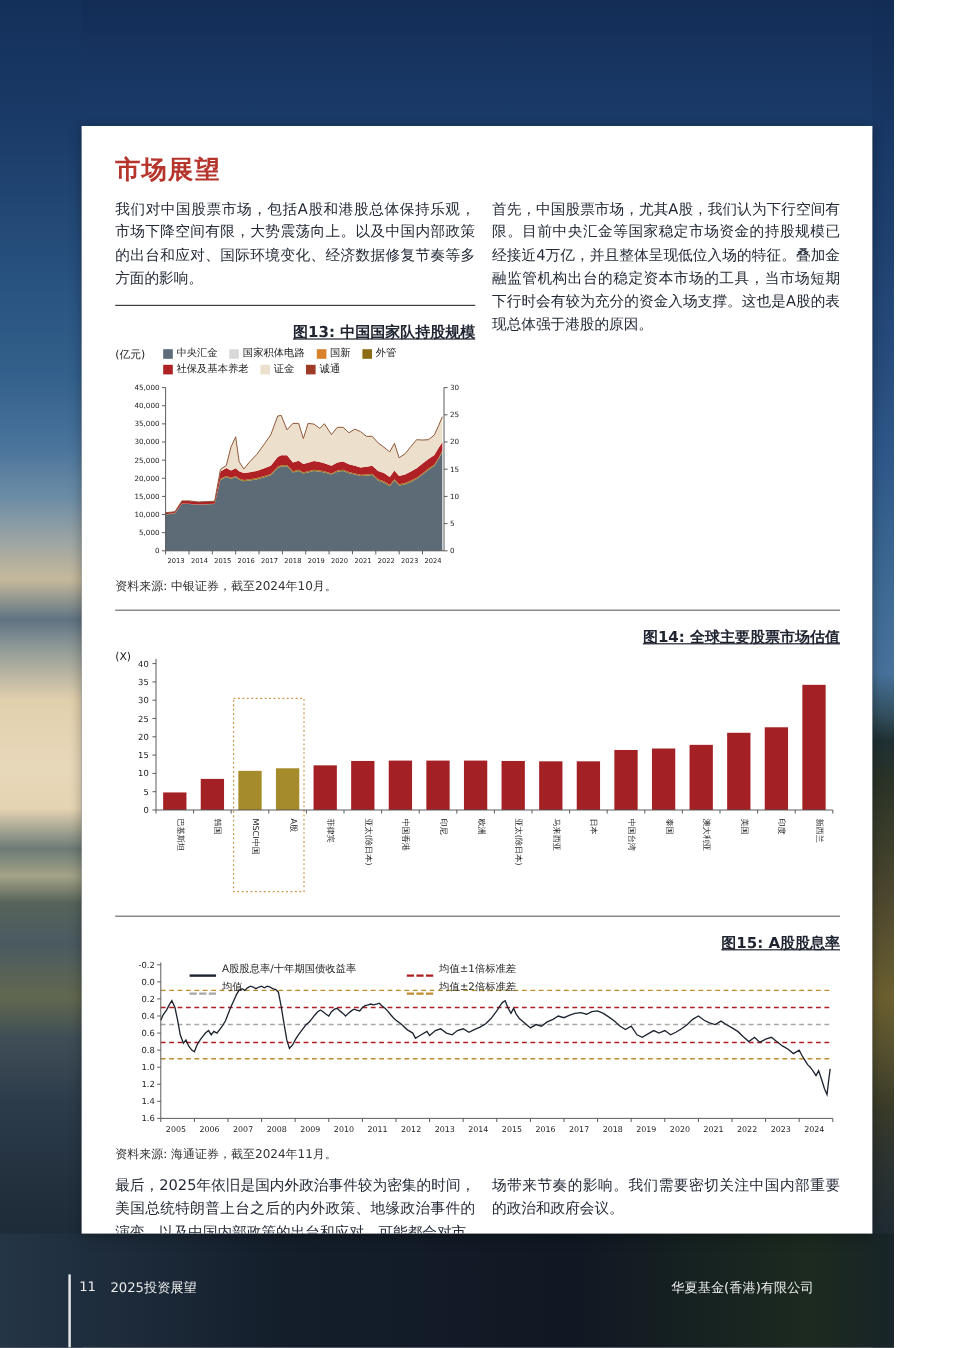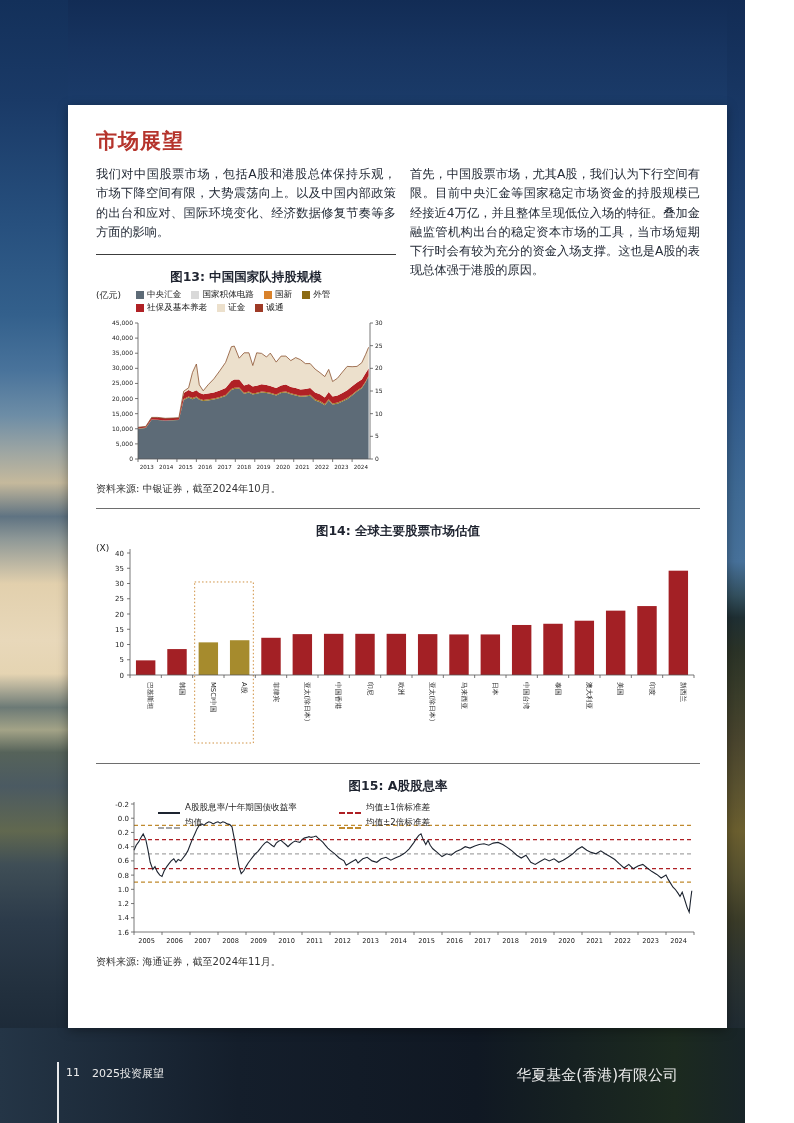--- a/index.html
+++ b/index.html
@@ -20,39 +20,39 @@
   .bg-bottom{position:absolute;left:0;top:1028px;width:794px;height:95px;
       background:linear-gradient(90deg,#243546 0%,#141e2b 30%,#101823 60%,#1c2a1f 85%,#15202e 100%);}
   
   .card{position:absolute;left:68px;top:105px;width:659px;height:923px;background:#ffffff;
         box-sizing:border-box;padding:20px 27px 0 28px;overflow:hidden;box-shadow:0 2px 10px rgba(0,0,0,.35);}
   h1.title{margin:2px 0 10px 0;font-size:21px;font-weight:bold;color:#b5342c;letter-spacing:1px;}
   .two-col{display:grid;grid-template-columns:300px 1fr;column-gap:14px;}
   p.body{margin:0 0 12px 0;font-size:12.2px;line-height:1.58;color:#232a36;text-align:justify;}
   hr.col-rule{border:none;border-top:1px solid #3c3c3c;margin:10px 0 6px 0;}
   hr.full-rule{border:none;border-top:1.5px solid #6e6e6e;margin:12px 0 8px 0;}
-  .fig-title{text-align:center;font-size:12.5px;font-weight:bold;color:#1f2430;margin:14px 0 3px 0;}
+  .fig-title{text-align:right;font-size:12.5px;font-weight:bold;color:#1f2430;margin:14px 0 3px 0;text-decoration:underline;}
   .fig-source{font-size:10px;color:#333;margin:5px 0 0 0;}
   .fig13-head{position:relative;min-height:30px;}
   .unit-label{position:absolute;left:0;top:0;font-size:9px;color:#222;}
   .legend13{margin-left:40px;display:flex;flex-direction:column;gap:1px;}
   .legend13 .row{display:flex;gap:10px;flex-wrap:nowrap;}
   .lg-item{display:flex;align-items:center;gap:3px;font-size:8.6px;color:#222;white-space:nowrap;}
   .lg-sw{width:8px;height:8px;display:inline-block;}
   .fig14-wrap,.fig15-wrap{position:relative;}
   .fig14-unit{position:absolute;left:0;top:20px;font-size:9px;color:#222;}
   .legend15{position:absolute;left:62px;top:4px;display:grid;grid-template-columns:auto auto;
             column-gap:42px;row-gap:3px;}
   .lg15-item{display:flex;align-items:flex-end;gap:5px;font-size:8.6px;color:#222;white-space:nowrap;}
   .lg15-line{width:22px;height:0;border-top-width:2px;display:inline-block;}
   svg{font-family:"DejaVu Sans","Liberation Sans",sans-serif;display:block;}
   
   .footer-bar{position:absolute;left:57px;top:1062px;width:1.5px;height:61px;background:rgba(255,255,255,.9);}
   .footer-left{position:absolute;left:66px;top:1066px;font-size:11px;color:#ececec;display:flex;gap:12px;justify-content:flex-end;}
-  .footer-right{position:absolute;right:67px;top:1066px;font-size:15px;color:#ececec;}
+  .footer-right{position:absolute;right:67px;top:1066px;font-size:11px;color:#ececec;}
 </style>
 </head>
 <body>
 
 <div class="page">
   <div class="bg-top"></div>
   <div class="bg-left"></div>
   <div class="bg-right"></div>
   <div class="bg-bottom"></div>
 
@@ -354,20 +354,24 @@
             <line x1="542" y1="134" x2="542" y2="137" stroke="#555" stroke-width="0.8"></line>
             <text x="554.6000000000013" y="145" text-anchor="middle" font-size="6.6" fill="#222">2023</text>
             <line x1="570" y1="134" x2="570" y2="137" stroke="#555" stroke-width="0.8"></line>
             <text x="582.6000000000013" y="145" text-anchor="middle" font-size="6.6" fill="#222">2024</text>
             <line x1="598" y1="134" x2="598" y2="137" stroke="#555" stroke-width="0.8"></line>
           </svg>
       </div>
       <p class="fig-source">资料来源: 海通证券，截至2024年11月。</p>
     </div>
 
+    <div class="two-col" style="margin-top:10px;">
+      <p class="body">最后，2025年依旧是国内外政治事件较为密集的时间，美国总统特朗普上台之后的内外政策、地缘政治事件的演变、以及中国内部政策的出台和应对，可能都会对市</p>
+      <p class="body">场带来节奏的影响。我们需要密切关注中国内部重要的政治和政府会议。</p>
+    </div>
   </div>
 
   <div class="footer-bar"></div>
   <div class="footer-left">
     <span>11</span>
     <span>2025投资展望</span>
   </div>
   <div class="footer-right">华夏基金(香港)有限公司</div>
 </div>
 

